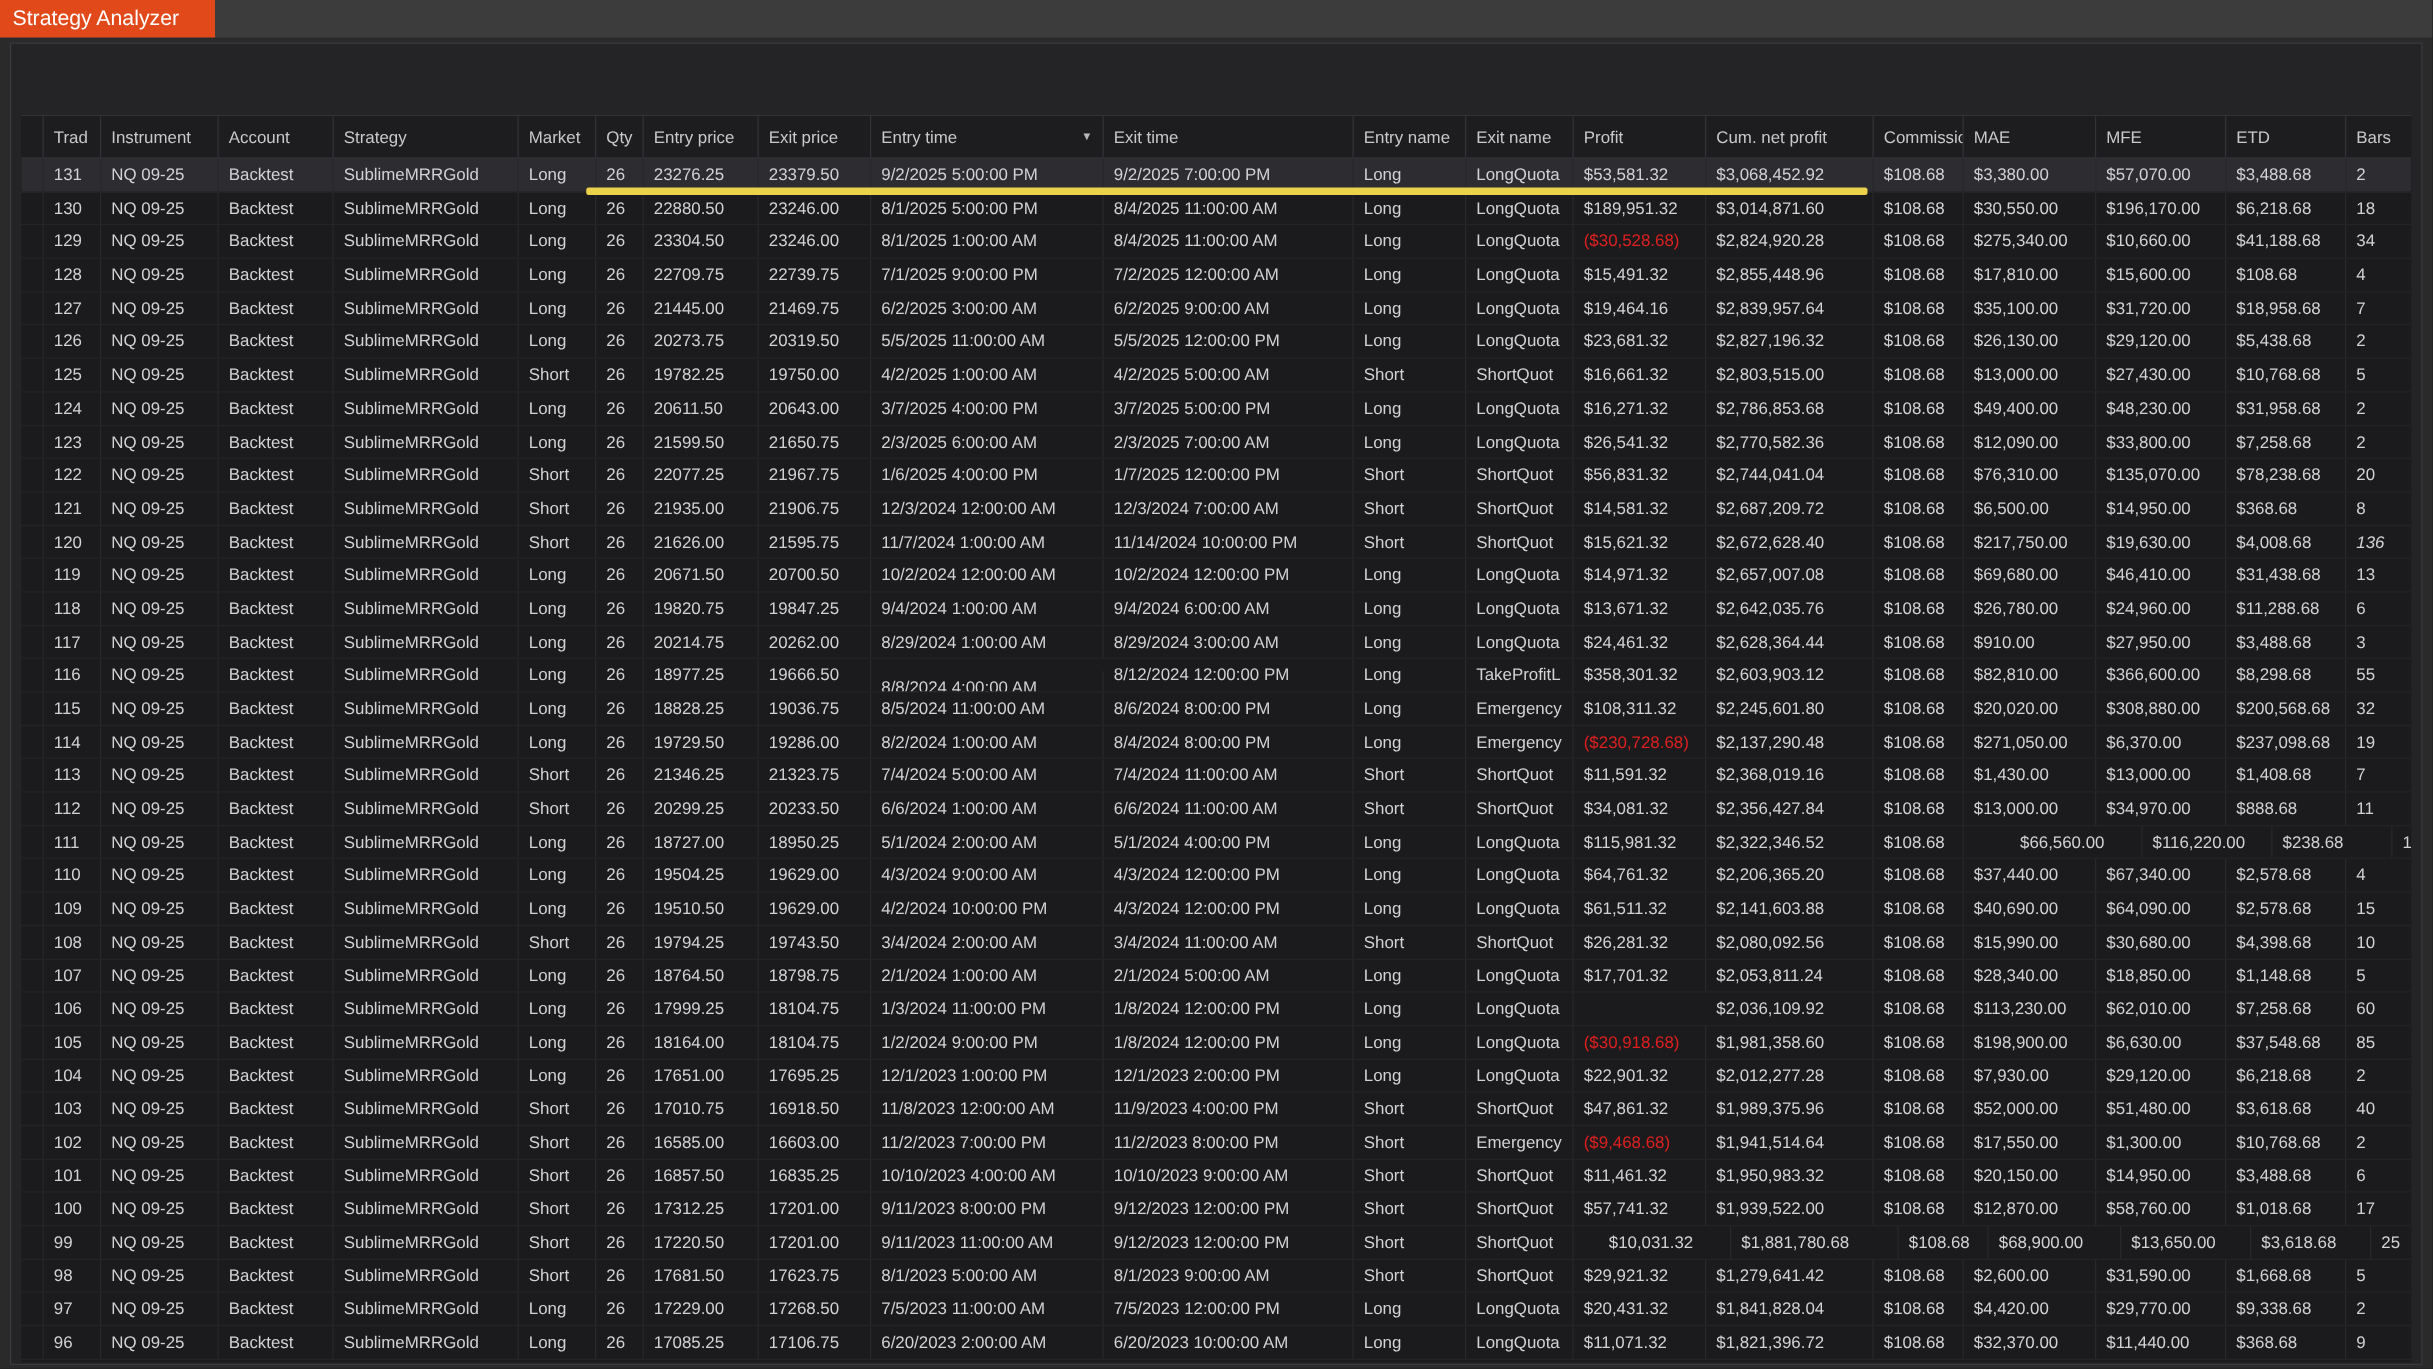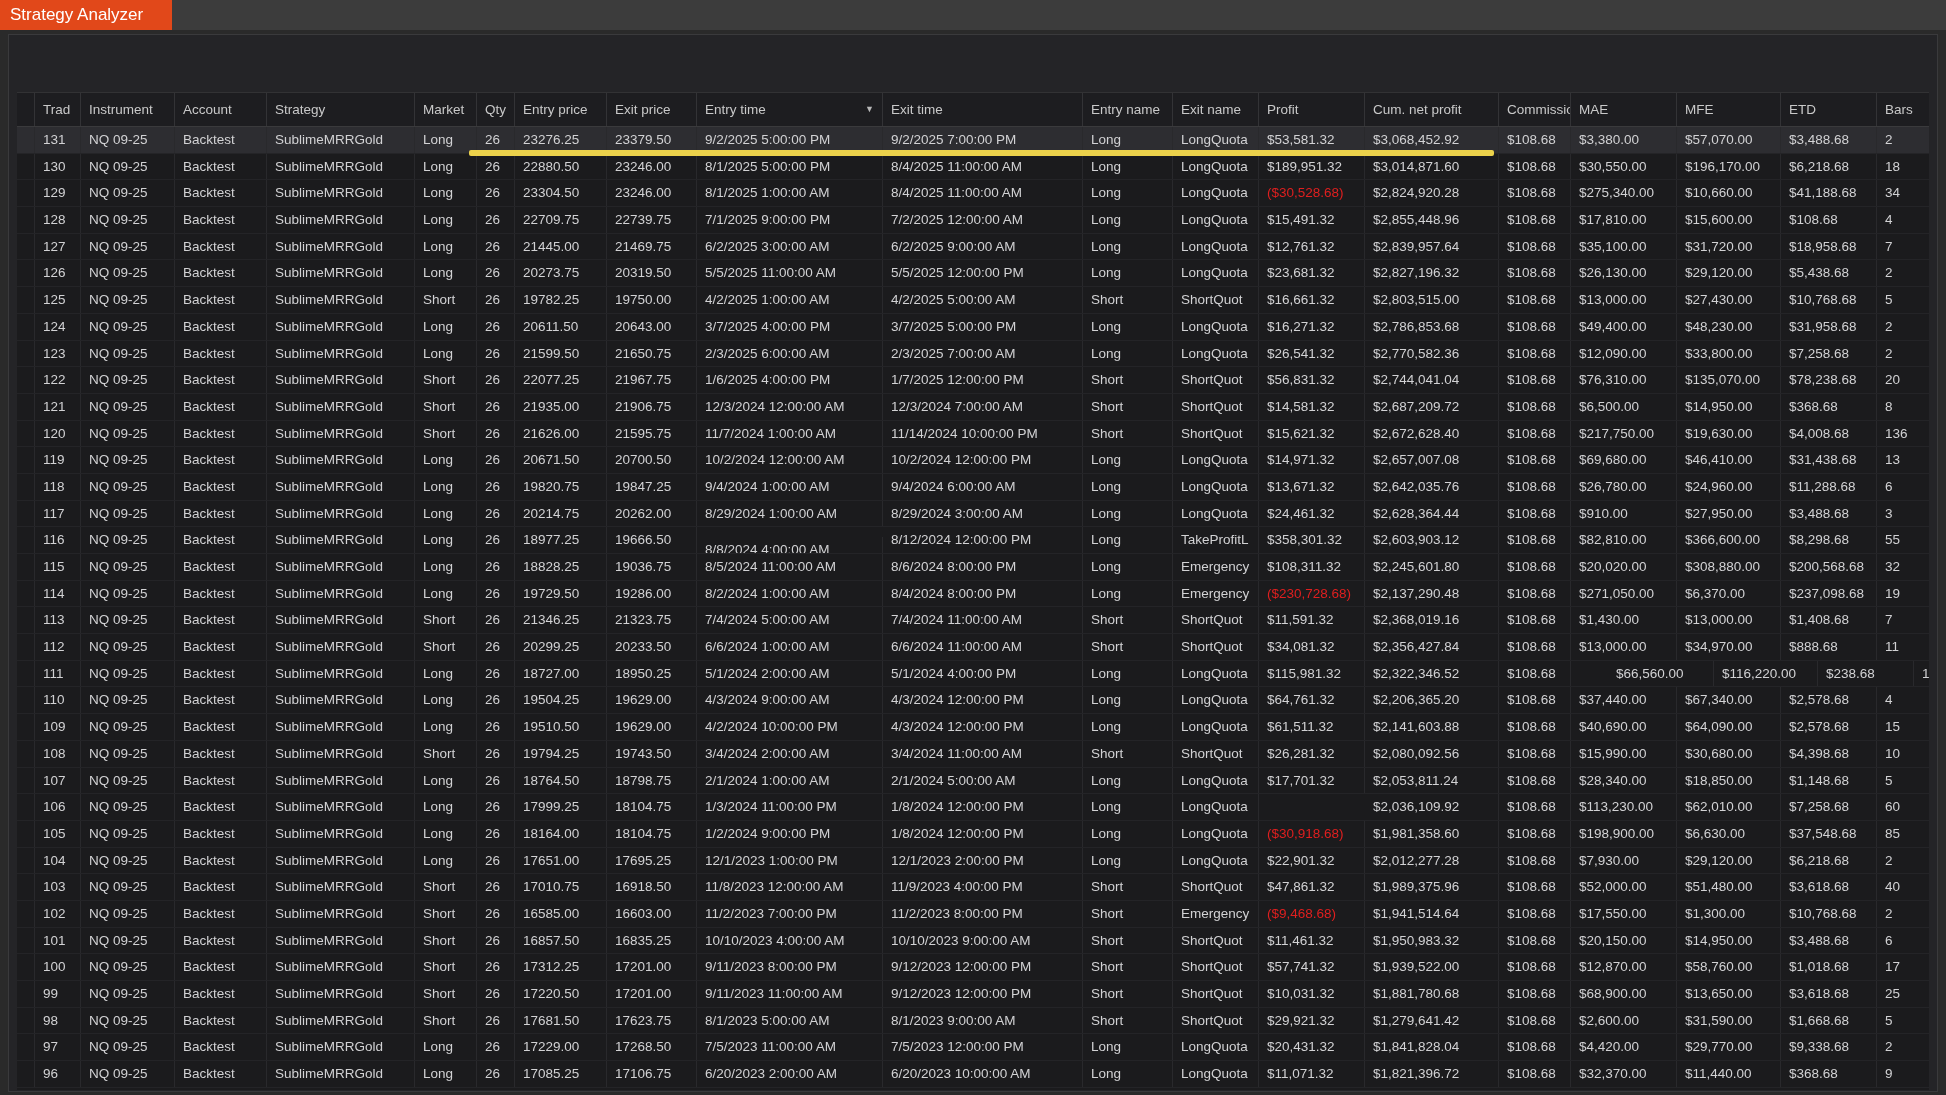--- a/index.html
+++ b/index.html
@@ -186,21 +186,21 @@
           <div class="cell" style="width: 92px;">Backtest</div>
           <div class="cell" style="width: 148px;">SublimeMRRGold</div>
           <div class="cell" style="width: 62px;">Long</div>
           <div class="cell" style="width: 38px;">26</div>
           <div class="cell" style="width: 92px;">21445.00</div>
           <div class="cell" style="width: 90px;">21469.75</div>
           <div class="cell" style="width: 186px;">6/2/2025 3:00:00 AM</div>
           <div class="cell" style="width: 200px;">6/2/2025 9:00:00 AM</div>
           <div class="cell" style="width: 90px;">Long</div>
           <div class="cell" style="width: 86px;">LongQuota</div>
-          <div class="cell" style="width: 106px;">$12,761.32</div>
+          <div class="cell" style="width: 106px;">$19,464.16</div>
           <div class="cell" style="width: 134px;">$2,839,957.64</div>
           <div class="cell" style="width: 72px;">$108.68</div>
           <div class="cell" style="width: 106px;">$35,100.00</div>
           <div class="cell" style="width: 104px;">$31,720.00</div>
           <div class="cell" style="width: 96px;">$18,958.68</div>
           <div class="cell" style="width: 66px;">7</div>
         </div>
         <div class="row">
           <div class="cell" style="width: 18px;"></div>
           <div class="cell" style="width: 46px;">126</div>
@@ -346,21 +346,21 @@
           <div class="cell" style="width: 186px;">11/7/2024 1:00:00 AM</div>
           <div class="cell" style="width: 200px;">11/14/2024 10:00:00 PM</div>
           <div class="cell" style="width: 90px;">Short</div>
           <div class="cell" style="width: 86px;">ShortQuot</div>
           <div class="cell" style="width: 106px;">$15,621.32</div>
           <div class="cell" style="width: 134px;">$2,672,628.40</div>
           <div class="cell" style="width: 72px;">$108.68</div>
           <div class="cell" style="width: 106px;">$217,750.00</div>
           <div class="cell" style="width: 104px;">$19,630.00</div>
           <div class="cell" style="width: 96px;">$4,008.68</div>
-          <div class="cell" style="width: 66px;">136</div>
+          <div class="cell" style="width: 66px; font-style: italic;">136</div>
         </div>
         <div class="row">
           <div class="cell" style="width: 18px;"></div>
           <div class="cell" style="width: 46px;">119</div>
           <div class="cell" style="width: 94px;">NQ 09-25</div>
           <div class="cell" style="width: 92px;">Backtest</div>
           <div class="cell" style="width: 148px;">SublimeMRRGold</div>
           <div class="cell" style="width: 62px;">Long</div>
           <div class="cell" style="width: 38px;">26</div>
           <div class="cell" style="width: 92px;">20671.50</div>
@@ -802,21 +802,21 @@
           <div class="cell" style="width: 92px;">Backtest</div>
           <div class="cell" style="width: 148px;">SublimeMRRGold</div>
           <div class="cell" style="width: 62px;">Short</div>
           <div class="cell" style="width: 38px;">26</div>
           <div class="cell" style="width: 92px;">17220.50</div>
           <div class="cell" style="width: 90px;">17201.00</div>
           <div class="cell" style="width: 186px;">9/11/2023 11:00:00 AM</div>
           <div class="cell" style="width: 200px;">9/12/2023 12:00:00 PM</div>
           <div class="cell" style="width: 90px;">Short</div>
           <div class="cell" style="width: 86px;">ShortQuot</div>
-          <div class="cell" style="width: 106px;">$10,031.32</div>
+          <div class="cell" style="width: 106px; margin-left: 20px;">$10,031.32</div>
           <div class="cell" style="width: 134px;">$1,881,780.68</div>
           <div class="cell" style="width: 72px;">$108.68</div>
           <div class="cell" style="width: 106px;">$68,900.00</div>
           <div class="cell" style="width: 104px;">$13,650.00</div>
           <div class="cell" style="width: 96px;">$3,618.68</div>
           <div class="cell" style="width: 66px;">25</div>
         </div>
         <div class="row">
           <div class="cell" style="width: 18px;"></div>
           <div class="cell" style="width: 46px;">98</div>

